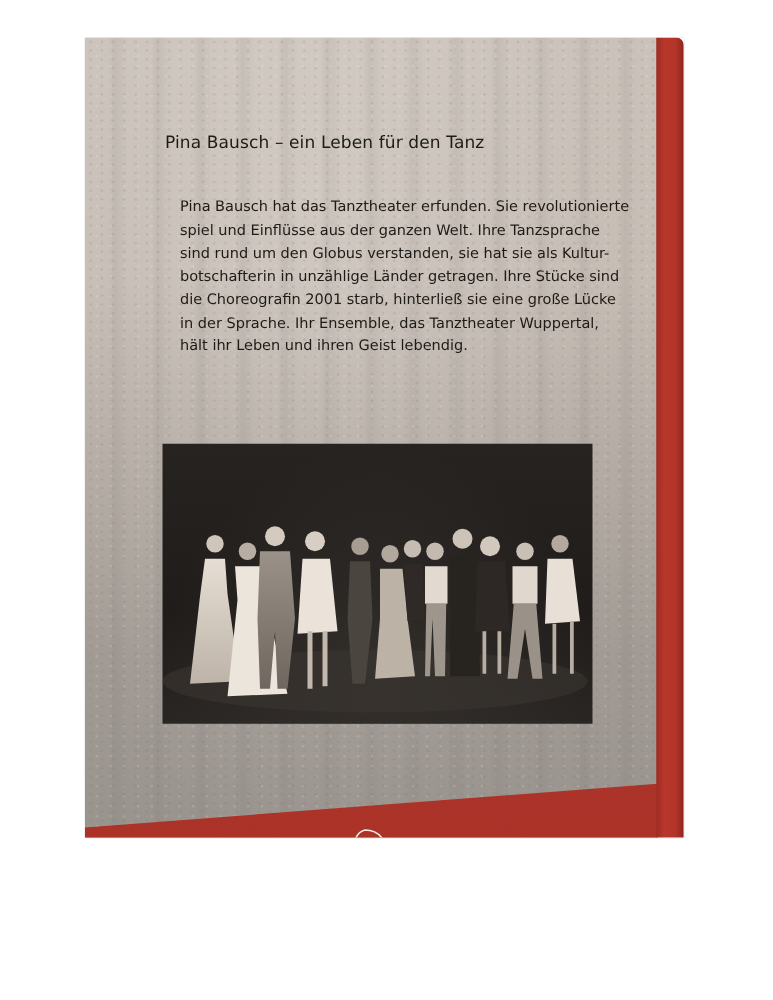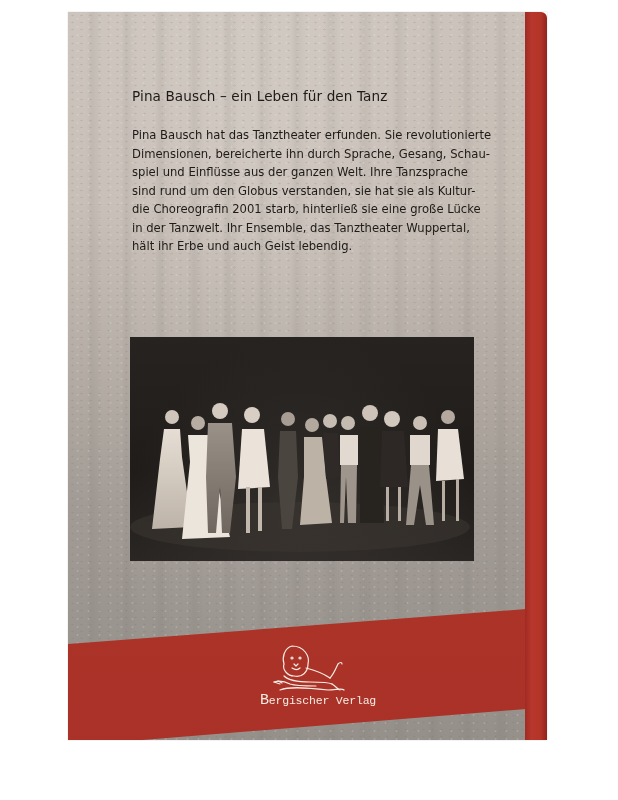--- a/index.html
+++ b/index.html
@@ -10,23 +10,23 @@
   body {
     width: 618px;
     height: 800px;
     position: relative;
     overflow: hidden;
     font-family: "DejaVu Sans", "Liberation Sans", sans-serif;
   }
   .book {
     position: absolute;
     left: 68px;
-    top: 12px;
+    top: 30px;
     width: 479px;
-    height: 728px;
+    height: 640px;
     overflow: hidden;
     box-shadow: 0 0 1px rgba(0,0,0,0.25);
   }
   .cover {
     position: absolute;
     left: 0;
     top: 0;
     width: 458px;
     height: 760px;
     background:
@@ -84,21 +84,21 @@
     font-weight: normal;
   }
   .body-text {
     position: absolute;
     left: 64px;
     top: 114px;
     width: 350px;
     font-size: 11.6px;
     line-height: 18.5px;
     color: #1e1a17;
-    margin: 0;
+    margin: 12px;
   }
   .body-text span {
     display: block;
     white-space: nowrap;
   }
   .photo {
     position: absolute;
     left: 62px;
     top: 325px;
     width: 344px;
@@ -141,26 +141,26 @@
 
 <div class="book">
   <div class="cover"></div>
   <div class="red-band"></div>
   <div class="spine"></div>
 
   <h1 class="title">Pina Bausch – ein Leben für den Tanz</h1>
 
   <p class="body-text">
     <span>Pina Bausch hat das Tanztheater erfunden. Sie revolutionierte</span>
-    <span>Dimensionen, bereicherte ihn durch Sprache, Gesang, Schau-</span>
     <span>spiel und Einflüsse aus der ganzen Welt. Ihre Tanzsprache</span>
     <span>sind rund um den Globus verstanden, sie hat sie als Kultur-</span>
+    <span>botschafterin in unzählige Länder getragen. Ihre Stücke sind</span>
     <span>die Choreografin 2001 starb, hinterließ sie eine große Lücke</span>
-    <span>in der Tanzwelt. Ihr Ensemble, das Tanztheater Wuppertal,</span>
-    <span>hält ihr Erbe und auch Geist lebendig.</span>
+    <span>in der Sprache. Ihr Ensemble, das Tanztheater Wuppertal,</span>
+    <span>hält ihr Leben und ihren Geist lebendig.</span>
   </p>
 
   <div class="photo" title="Black-and-white photo of the Tanztheater Wuppertal ensemble walking in a line on a dark stage">
     <svg width="344" height="224" viewBox="0 0 344 224">
       <defs>
         <linearGradient id="dress" x1="0" y1="0" x2="0" y2="1">
           <stop offset="0" stop-color="#e6ded4"></stop>
           <stop offset="1" stop-color="#bdb3a8"></stop>
         </linearGradient>
         <linearGradient id="suit" x1="0" y1="0" x2="0" y2="1">

